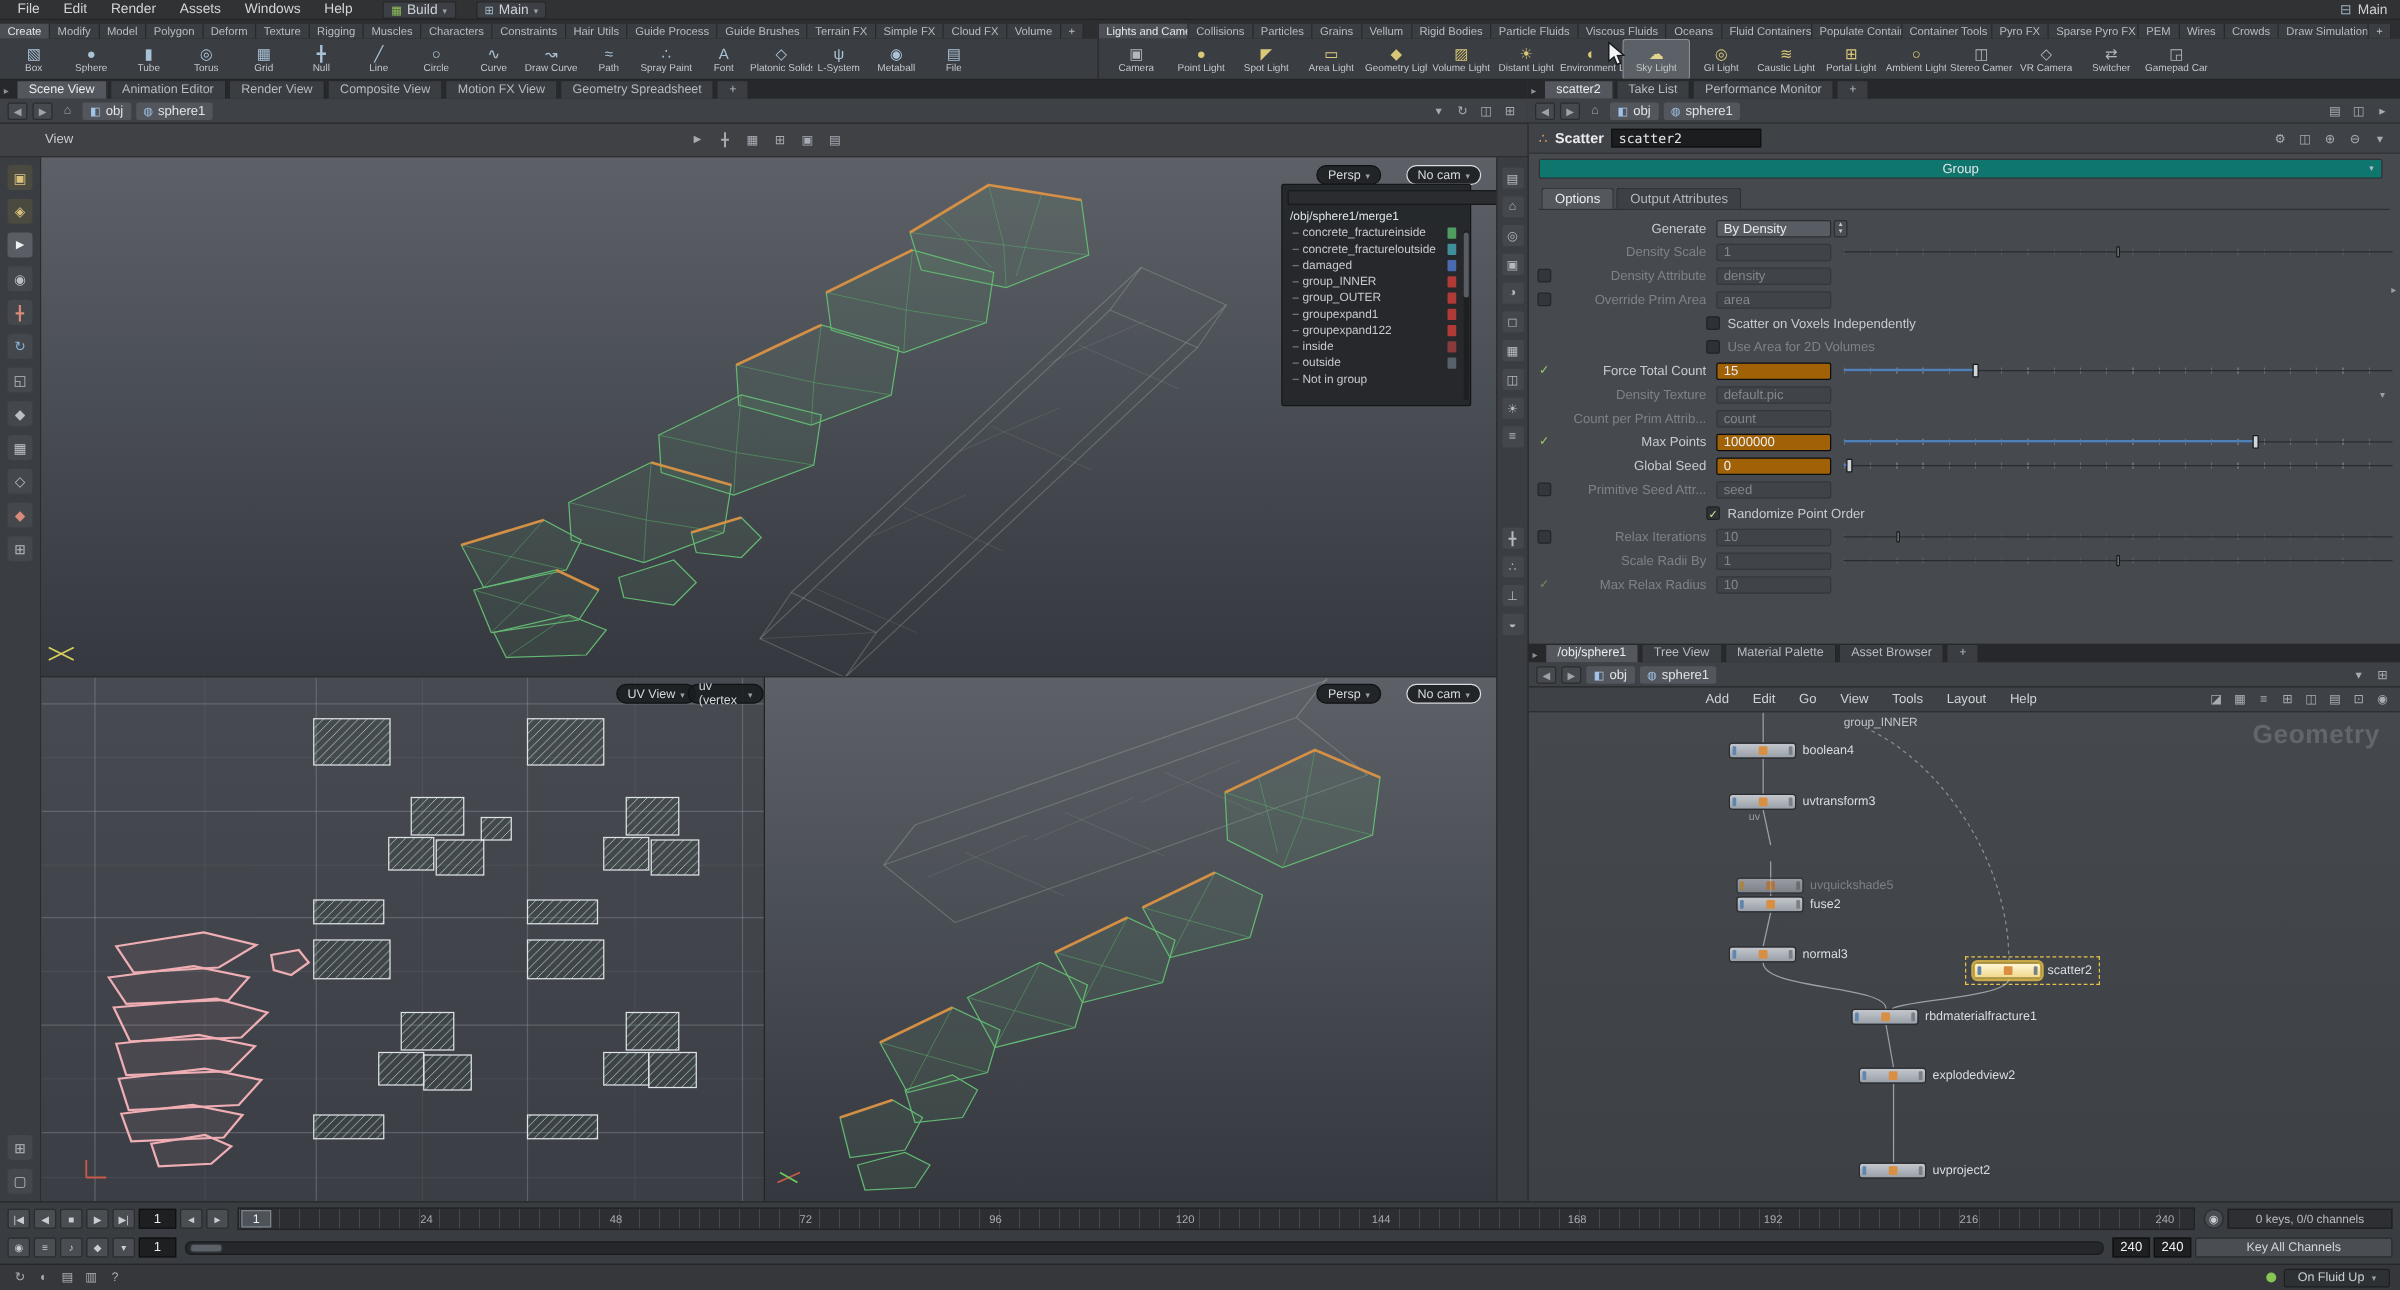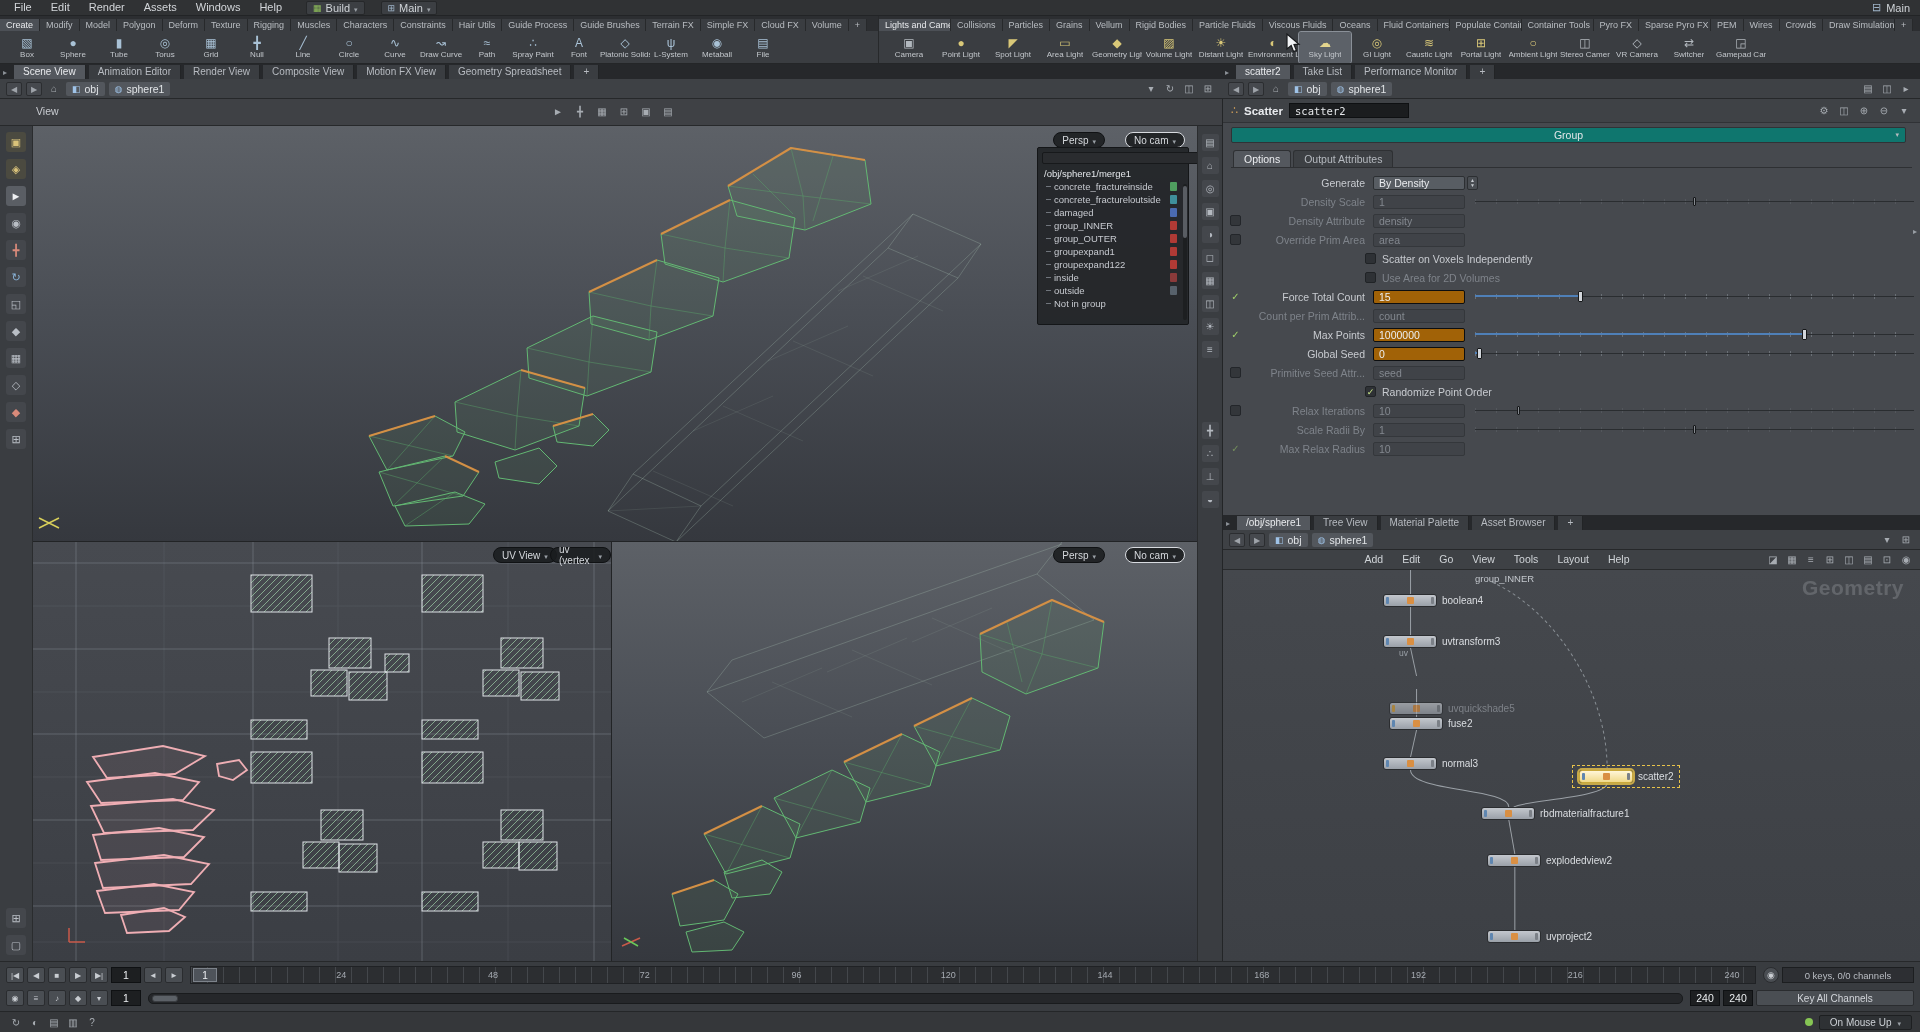--- a/index.html
+++ b/index.html
@@ -61,21 +61,21 @@
 
 .view{position:absolute;overflow:hidden;background:linear-gradient(180deg,#5d6167 0%,#4a4e55 45%,#35383e 100%)}
 #main-view{left:33px;top:27px;width:1164px;height:416px;border-bottom:1px solid #222426}
 #uv-view{left:33px;top:443px;width:579px;height:419px;background:linear-gradient(180deg,#474a50,#3b3e44);border-right:1px solid #222426}
 #persp2-view{left:612px;top:443px;width:585px;height:419px}
 .vpill{position:absolute;display:flex;align-items:center;gap:4px;background:rgba(26,28,31,.88);border:1px solid #101214;border-radius:9px;padding:0 8px;font-size:10px;color:#d6d9dd;height:16px}
 .vpill.cam{border-color:#d8dbe0}
 .chev::after{content:"▾";font-size:7px;color:#9aa0a6}
 
 
-#group-panel{position:absolute;right:8px;top:21px;width:152px;height:178px;background:rgba(36,38,41,.95);border:1px solid #141618;border-radius:2px;padding:3px 4px;z-index:4}
+#group-panel{position:absolute;right:20px;top:21px;width:152px;height:178px;background:rgba(36,38,41,.95);border:1px solid #141618;border-radius:2px;padding:3px 4px;z-index:4}
 .gp-top{display:flex;gap:3px;align-items:center;height:14px}
 .gp-field{flex:1;height:12px;background:#2a2c2f;border:1px solid #17191b;border-radius:2px;position:relative}
 .gp-field::after{content:"▾";position:absolute;right:3px;top:0;font-size:7px;color:#8d9299}
 .gp-title{font-size:9.5px;color:#e3e6ea;margin:3px 0 1px 2px;white-space:nowrap;overflow:hidden}
 .gp-item{display:flex;align-items:center;height:13px;font-size:9.5px;color:#c7cad0;padding-left:12px;position:relative;white-space:nowrap}
 .gp-item::before{content:"";position:absolute;left:4px;top:6px;width:5px;height:1px;background:#70757c}
 .gswatch{margin-left:auto;width:7px;height:9px;border-radius:1px;margin-right:7px;background:transparent}
 .gp-scroll{position:absolute;right:1px;top:36px;bottom:4px;width:4px;background:#1d1f21;border-radius:2px}
 .gp-thumb{position:absolute;top:2px;height:52px;width:4px;background:#595d63;border-radius:2px}
 
@@ -825,20 +825,27 @@
         <span class="plabel">Force Total Count</span>
 
         <span class="pfield">15</span>
 
         <span class="pslider">
           <span class="ptrack"></span>
           <span class="pfill" style="width: 24%;"></span>
           <span class="phandle" style="left: calc(24% - 2px);"></span>
         </span>
       </div>
+        <div class="prow dis enddrop">
+        <span class="pchk"></span>
+        <span class="plabel">Density Texture</span>
+
+        <span class="pfield">default.pic</span>
+
+      </div>
         <div class="prow dis">
         <span class="pchk"></span>
         <span class="plabel">Count per Prim Attrib...</span>
 
         <span class="pfield">count</span>
 
         <span class="pslider">
           
           
           
@@ -1124,21 +1131,21 @@
 
     <span class="ibtn">↻</span>
         <span class="ibtn">◐</span>
         <span class="ibtn">▤</span>
         <span class="ibtn">▥</span>
         <span class="ibtn">?</span>
       </div>
     <div class="um">
       <span class="dot"></span>
       <span class="umbox">
-        <span>On Mouse Up</span>
+        <span>On Fluid Up</span>
         <span class="chev"></span>
       </span>
     </div>
   </div>
 
   <div id="cursor">
     <svg width="16" height="22" viewBox="0 0 16 22">
       <path d="M1,1 L1,16 L5.2,12.6 L7.6,18.6 L10.4,17.4 L8,11.6 L13,11.2 Z" fill="#f2f4f6" stroke="#1a1c1e" stroke-width="1.2"></path>
     </svg>
   </div>

